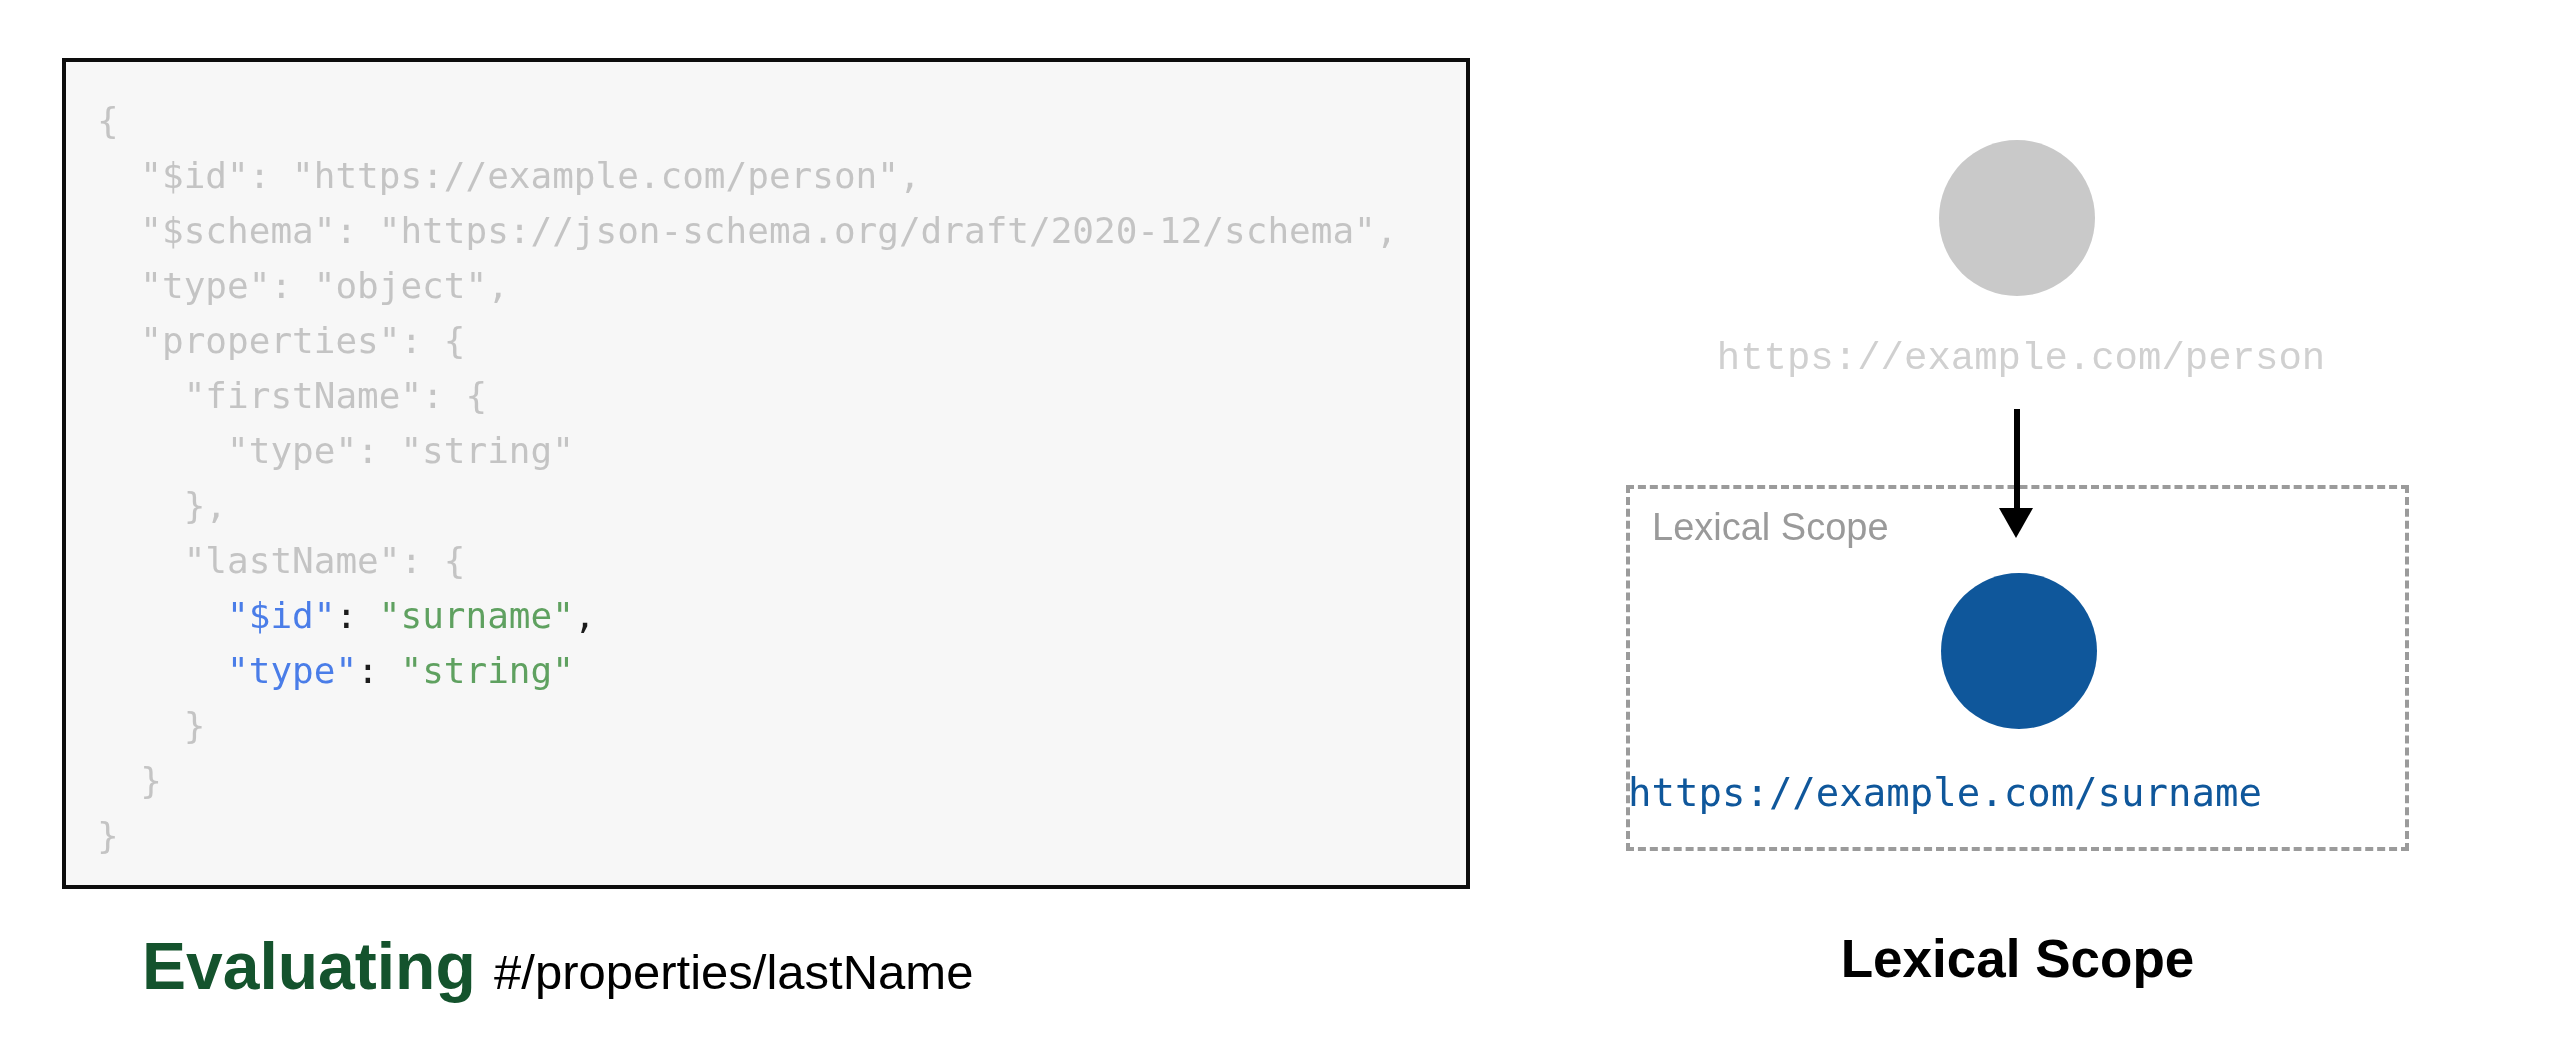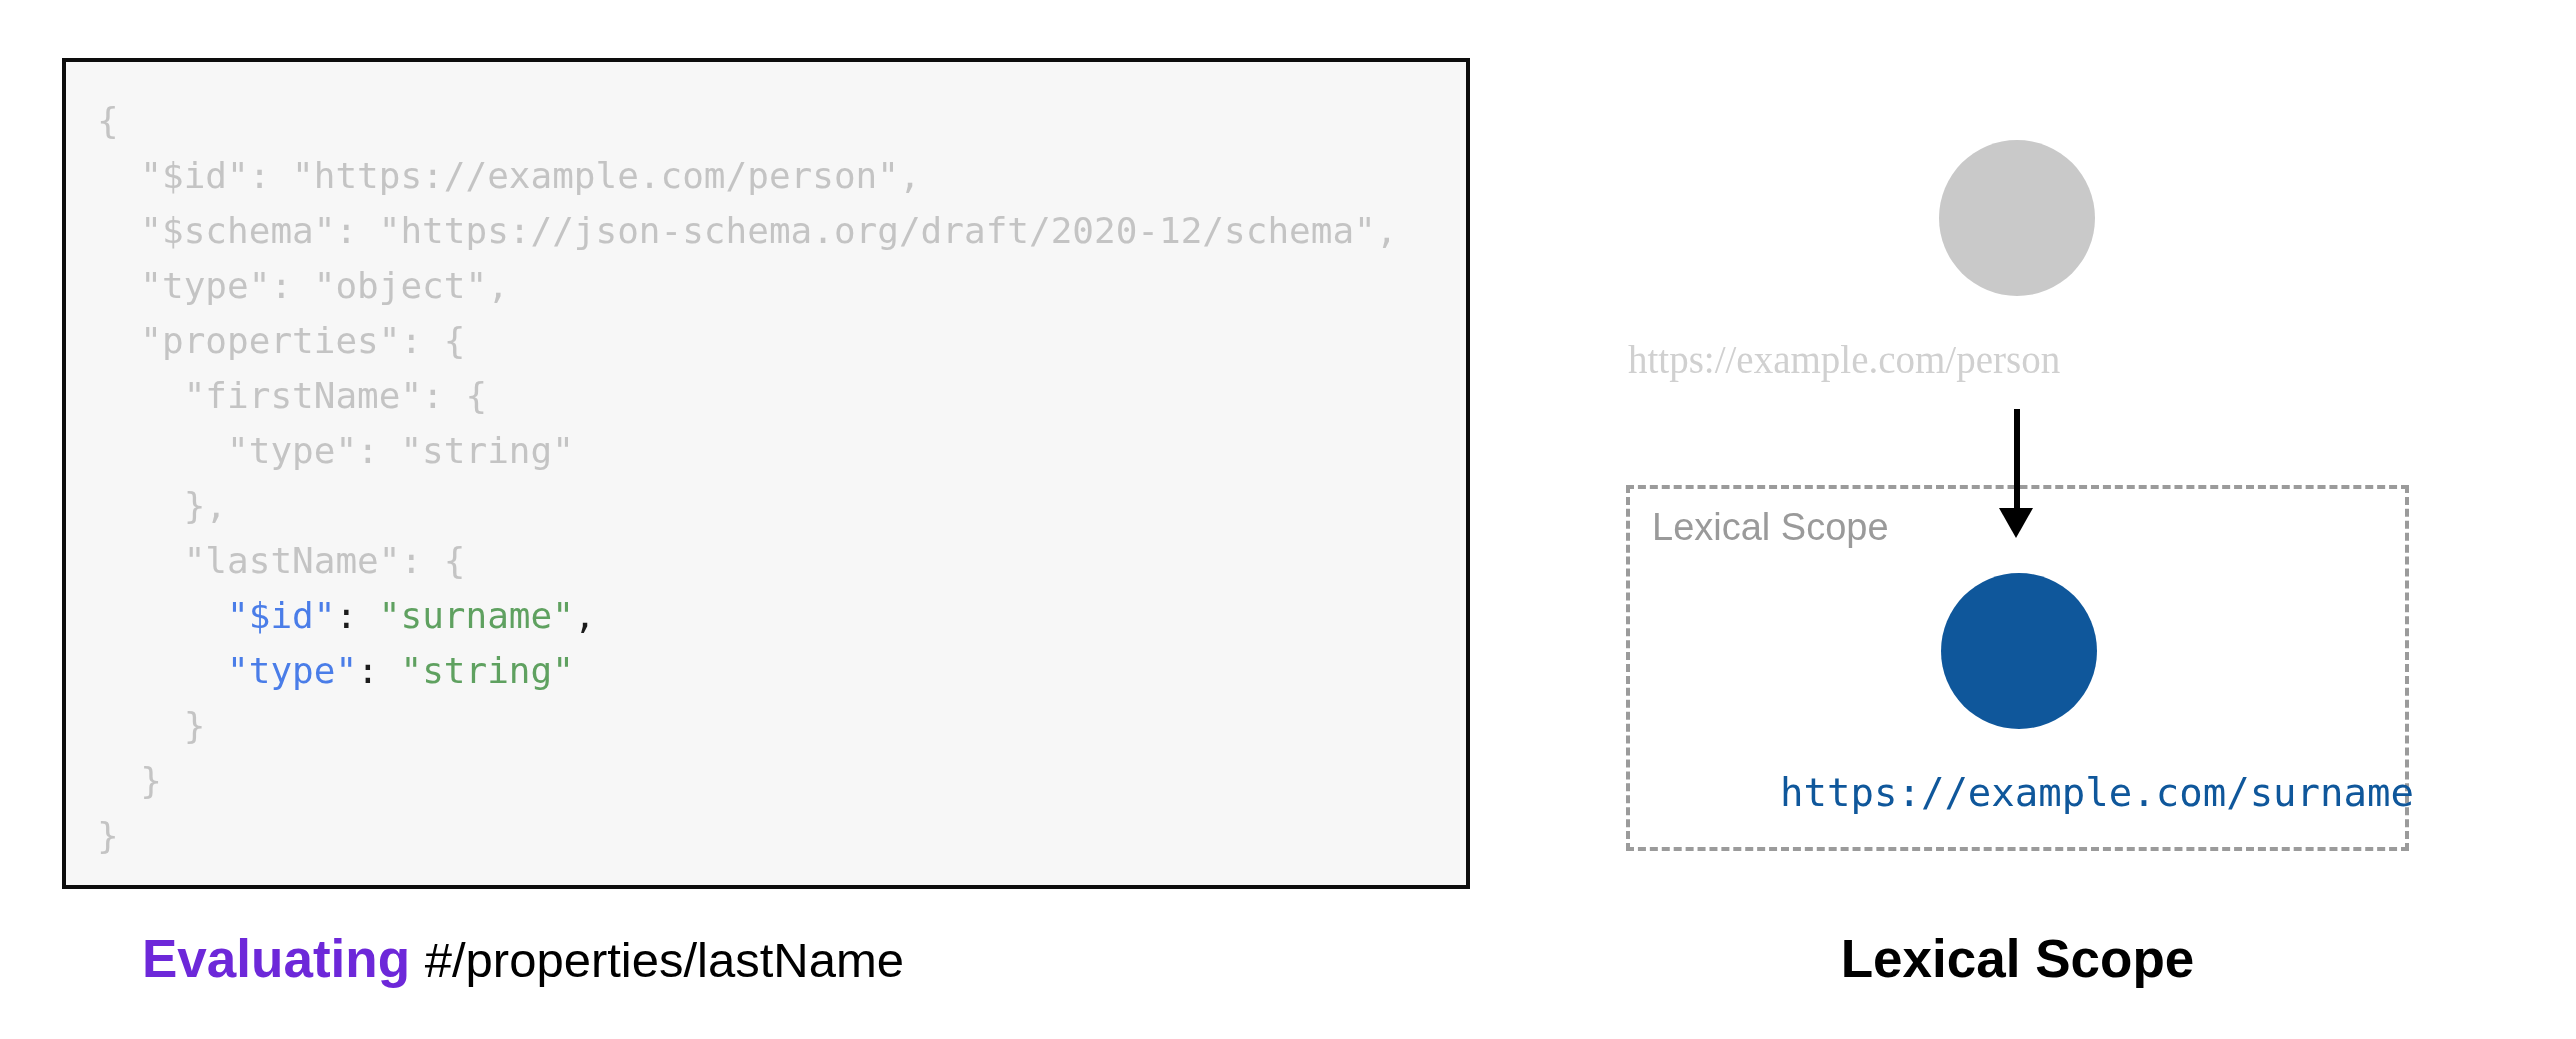--- a/index.html
+++ b/index.html
@@ -43,22 +43,22 @@
   
   .left-caption {
     position: absolute;
     left: 142px;
     top: 928px;
     white-space: nowrap;
   }
   .cap-bold {
     font-family: "Liberation Sans", sans-serif;
     font-weight: bold;
-    font-size: 53px;
-    color: #6d28d9;
+    font-size: 66px;
+    color: #14532d;
   }
   .cap-mono {
     font-family: Liberation Sans, sans-serif;
     font-weight: normal;
     font-size: 49px;
     color: #000000;
   }
   .right-caption {
     position: absolute;
     left: 1626px;
@@ -80,21 +80,22 @@
     width: 156px;
     height: 156px;
     border-radius: 50%;
     background: #c9c9c9;
   }
   .gray-url {
     position: absolute;
     left: 1628px;
     top: 340px;
     width: 786px;
-    font-family: Liberation Serif, serif;
+    text-align: center;
+    font-family: Liberation Mono, monospace;
     font-size: 39px;
     line-height: 39px;
     color: #d0d0d0;
     white-space: nowrap;
   }
   .arrow-line {
     position: absolute;
     left: 2014px;
     top: 409px;
     width: 5.8px;
@@ -140,21 +141,21 @@
     height: 156px;
     border-radius: 50%;
     background: #0f579b;
     z-index: 2;
   }
   .blue-url {
     position: absolute;
     left: 1628px;
     top: 773px;
     width: 786px;
-    text-align: right;
+    text-align: left;
     font-family: "DejaVu Sans Mono", monospace;
     font-size: 39px;
     line-height: 39px;
     color: #0f579b;
     white-space: nowrap;
     z-index: 2;
   }
 </style>
 </head>
 <body>

